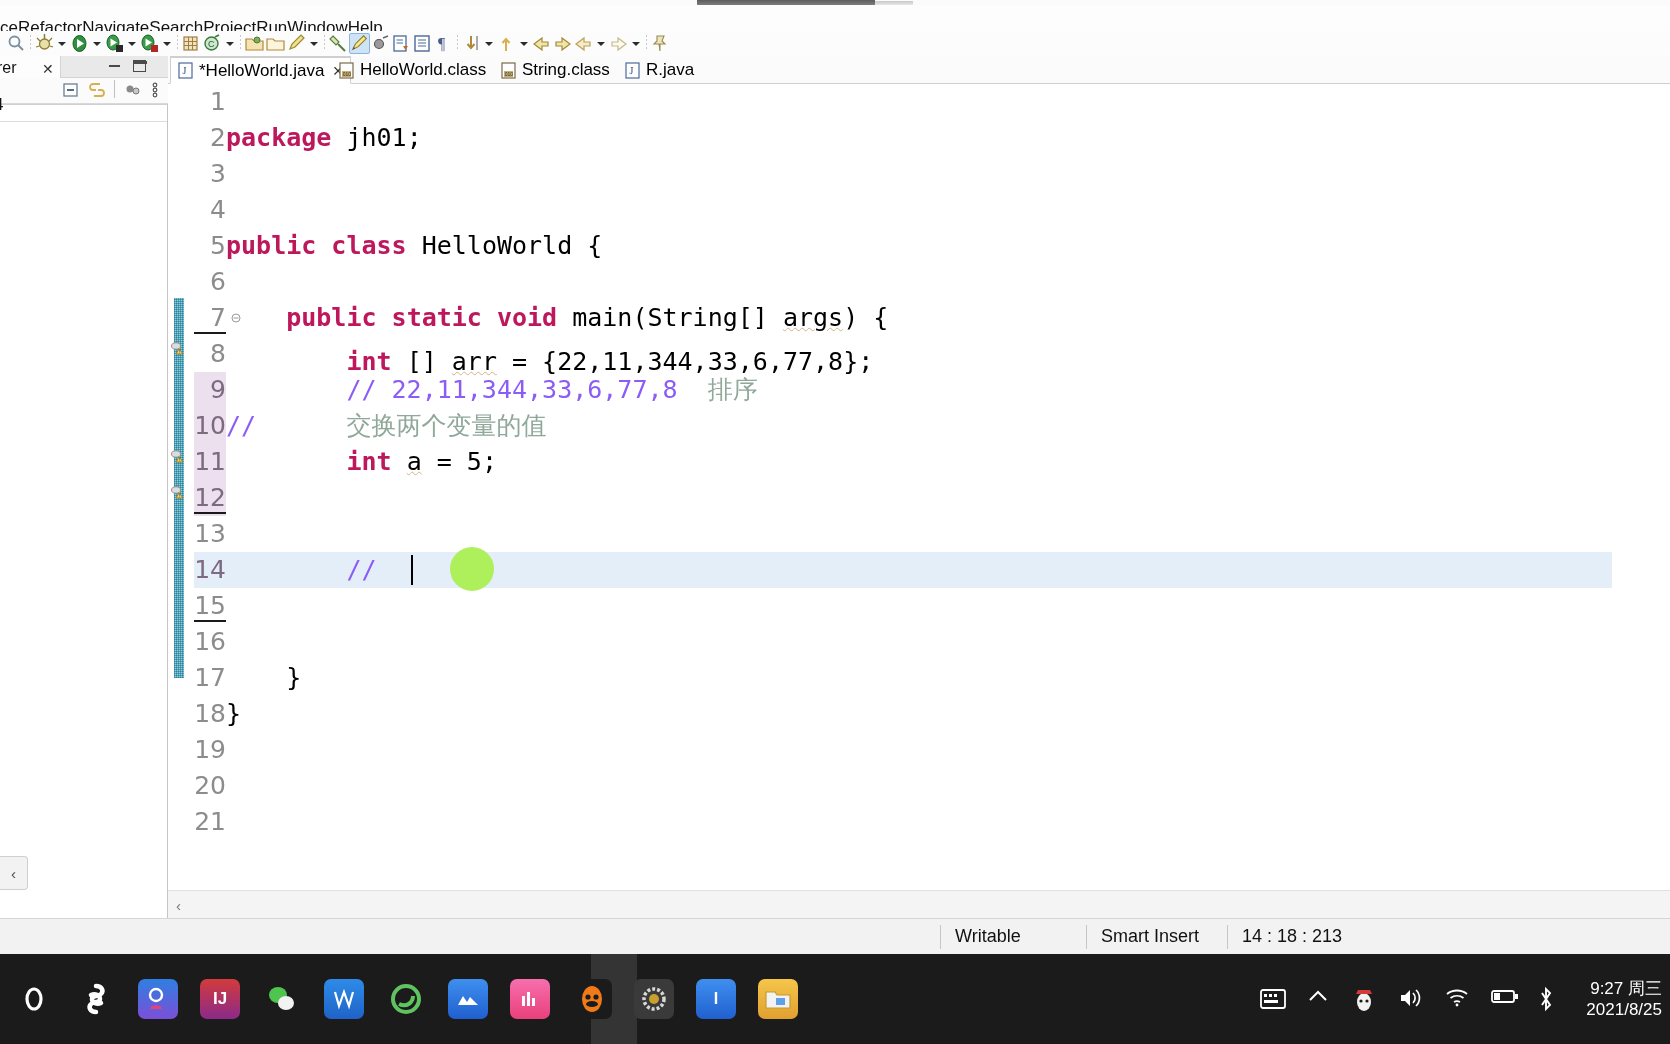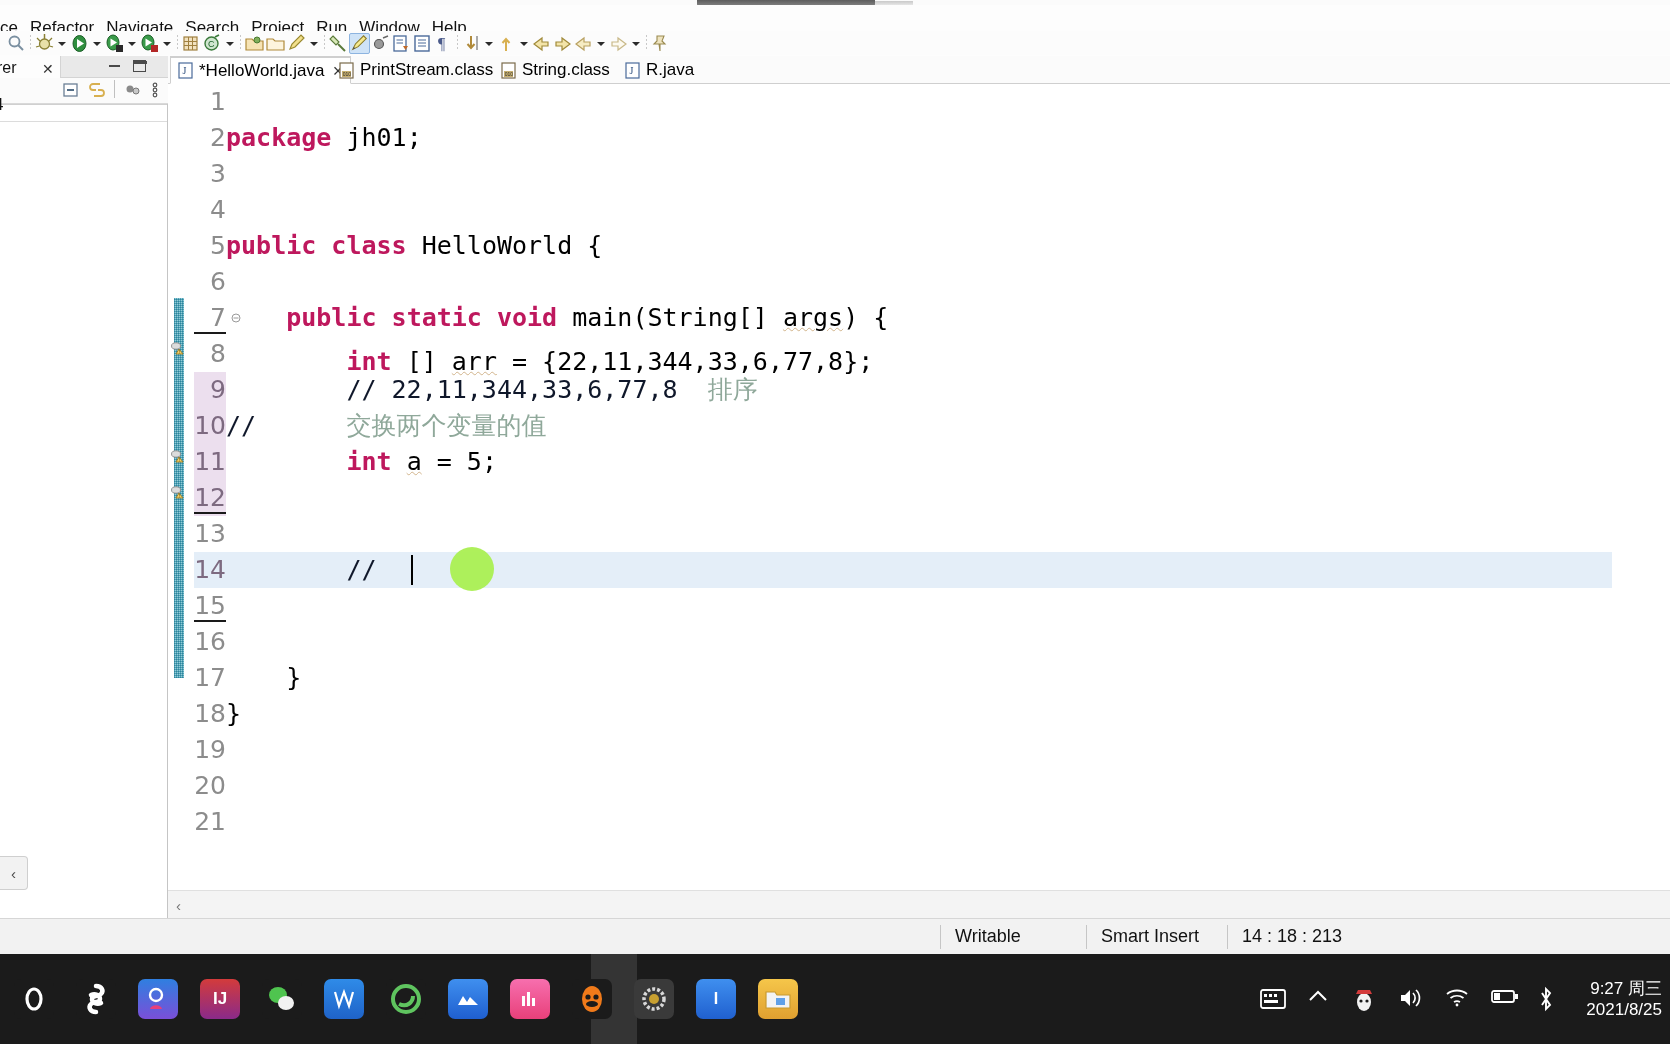--- a/index.html
+++ b/index.html
@@ -27,21 +27,21 @@
   }
 
   
   .menubar {
     position:absolute; left:0; top:5px; width:1670px; height:26px;
     background:#fdfdfd;
     display:flex; align-items:center;
     padding-left:0px;
     font-size:17px; color:#111; white-space:nowrap;
   }
-  .menu-item { padding:2px 6px; cursor:default;margin-top:20px; }
+  .menu-item { padding:2px 0; cursor:default;margin-top:20px; }
   .menu-item:first-child{ padding-left:0px; }
 
   
   .toolbar {
     position:absolute; left:0; top:31px; width:1670px; height:24px;
     background:#fcfcfc;
     display:flex; align-items:center; gap:0px;
     padding-left:6px;
   }
   .tb { width:21px; height:21px; position:relative; display:inline-block; flex:0 0 auto; }
@@ -177,21 +177,21 @@
   .code-col{
     position:absolute; left:58px; top:0px; width:1444px; height:806px;
   }
   .cline{
     position:absolute; left:0; width:1444px; height:36px; line-height:36px;
     font-family:"DejaVu Sans Mono", monospace;
     font-size:25px; white-space:pre; color:#000;
   }
   .cline-hl{ position:absolute; left:0; width:1444px; height:36px; background:#e4eef8; }
   .k{ color:#be185d; font-weight:bold; }
-  .cmt{ color:#0f172a; }
+  .cmt{ color:#8b5cf6; }
   .cmt-cn{ color:#8fa89a; }
   .var-underline{ text-decoration: underline; text-decoration-style: wavy; text-decoration-color:#d2b48c; text-decoration-thickness:1px;}
   .sep-line-short{ position:absolute; height:2px; background:#1a1a1a; }
 
   .caret{
     position:absolute; width:2px; height:30px; background:#000;
   }
   .click-dot{
     position:absolute; width:44px; height:44px; border-radius:50%;
     background:#aaef52; opacity:.95;
@@ -479,21 +479,21 @@
         <span class="tclose">✕</span>
       </div>
       <div class="etab" style="left:164px;">
         <span class="ticon">
           <svg width="17" height="17" viewBox="0 0 17 17">
               <rect x="2" y="1" width="13" height="15" fill="#fff" stroke="#7a6a4a" stroke-width="1.2"></rect>
               <rect x="4" y="9" width="9" height="6" fill="#c8b070"></rect>
               <text x="4.8" y="14" font-size="5" fill="#2a2a2a" font-family="Liberation Sans">010</text>
             </svg>
         </span>
-        <span>PrintStream.class</span>
+        <span>HelloWorld.class</span>
       </div>
       <div class="etab" style="left:326px;">
         <span class="ticon">
           <svg width="17" height="17" viewBox="0 0 17 17">
               <rect x="2" y="1" width="13" height="15" fill="#fff" stroke="#7a6a4a" stroke-width="1.2"></rect>
               <rect x="4" y="9" width="9" height="6" fill="#c8b070"></rect>
               <text x="4.8" y="14" font-size="5" fill="#2a2a2a" font-family="Liberation Sans">010</text>
             </svg>
         </span>
         <span>String.class</span>

